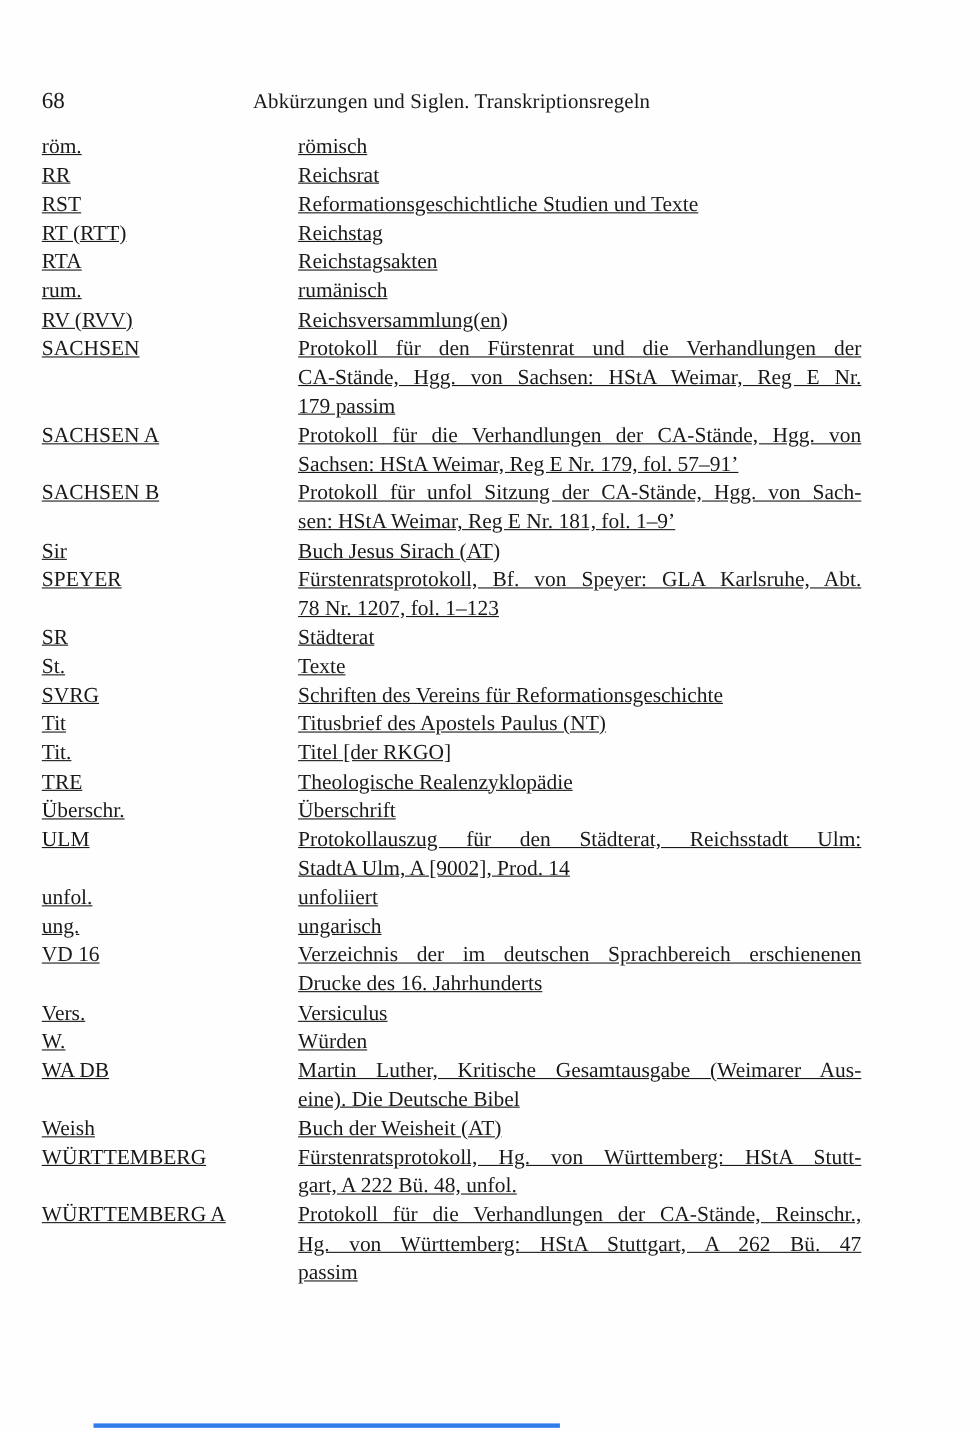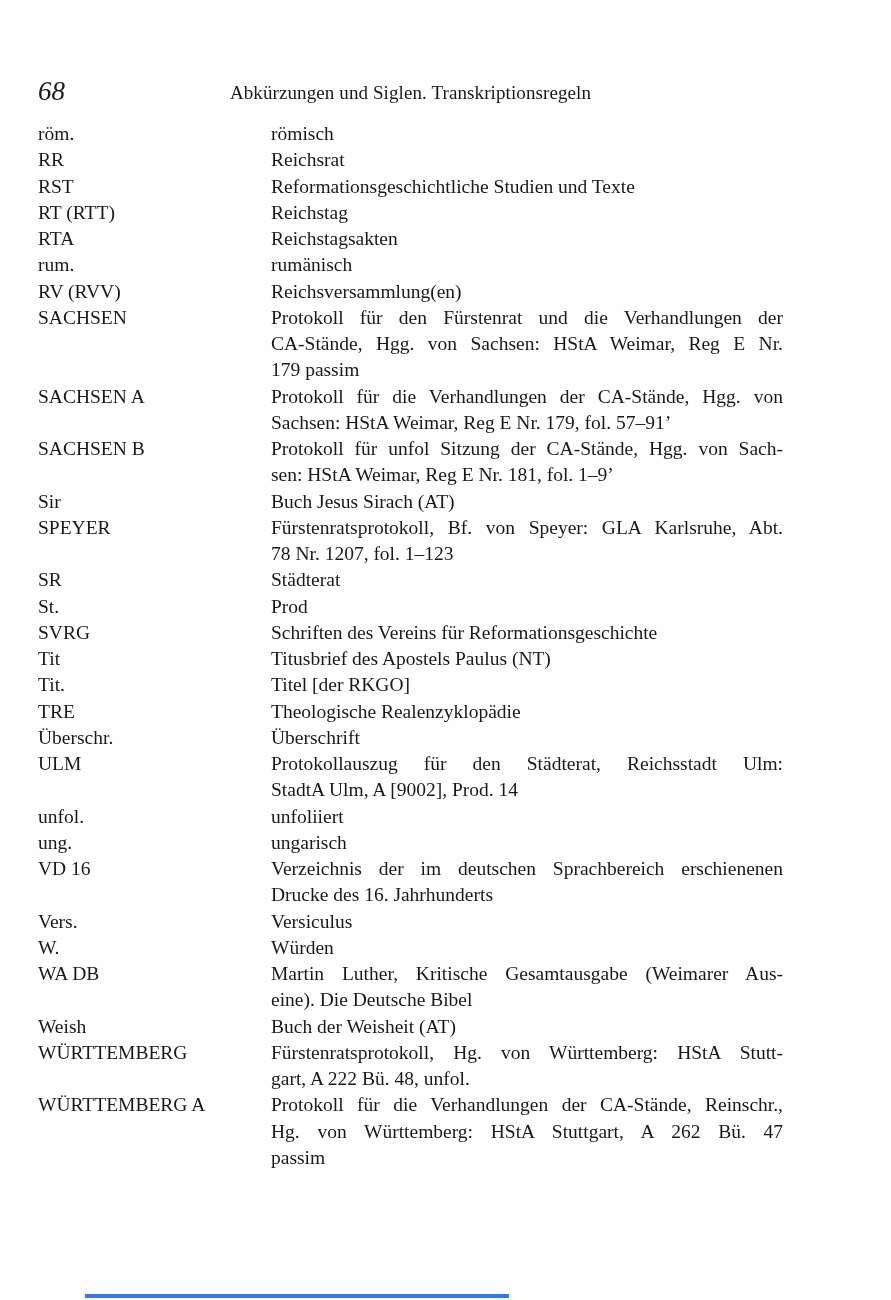--- a/index.html
+++ b/index.html
@@ -12,23 +12,22 @@
     height: 1300px;
     background: #fefefe;
     font-family: "Liberation Serif", "DejaVu Serif", serif;
     overflow: hidden;
   }
 
   .page-number {
     position: absolute;
     left: 38px;
     top: 81px;
-    font-size: 27px;
+    font-size: 21px;
     line-height: 21px;
-    font-style: italic;
   }
 
   .running-head {
     position: absolute;
     left: 38px;
     top: 84px;
     width: 745px;
     text-align: center;
     font-size: 19px;
     line-height: 17.5px;
@@ -37,21 +36,21 @@
 
   .abbr-list {
     position: absolute;
     left: 38px;
     top: 121px;
     width: 745px;
     font-size: 19.5px;
     line-height: 26.25px;
   }
 
-  .entry { display: flex; }
+  .entry { display: flex; text-decoration: underline; }
 
   .term {
     flex: none;
     width: 233px;
     white-space: nowrap;
   }
 
   .defs { flex: none; width: 512px; }
 
   .def-line {
@@ -157,21 +156,21 @@
       </div>
       <div class="entry">
         <div class="term">SR</div>
         <div class="defs">
           <div class="def-line">Städterat</div>
         </div>
       </div>
       <div class="entry">
         <div class="term">St.</div>
         <div class="defs">
-          <div class="def-line">Prod</div>
+          <div class="def-line">Texte</div>
         </div>
       </div>
       <div class="entry">
         <div class="term">SVRG</div>
         <div class="defs">
           <div class="def-line">Schriften des Vereins für Reformationsgeschichte</div>
         </div>
       </div>
       <div class="entry">
         <div class="term">Tit</div>

